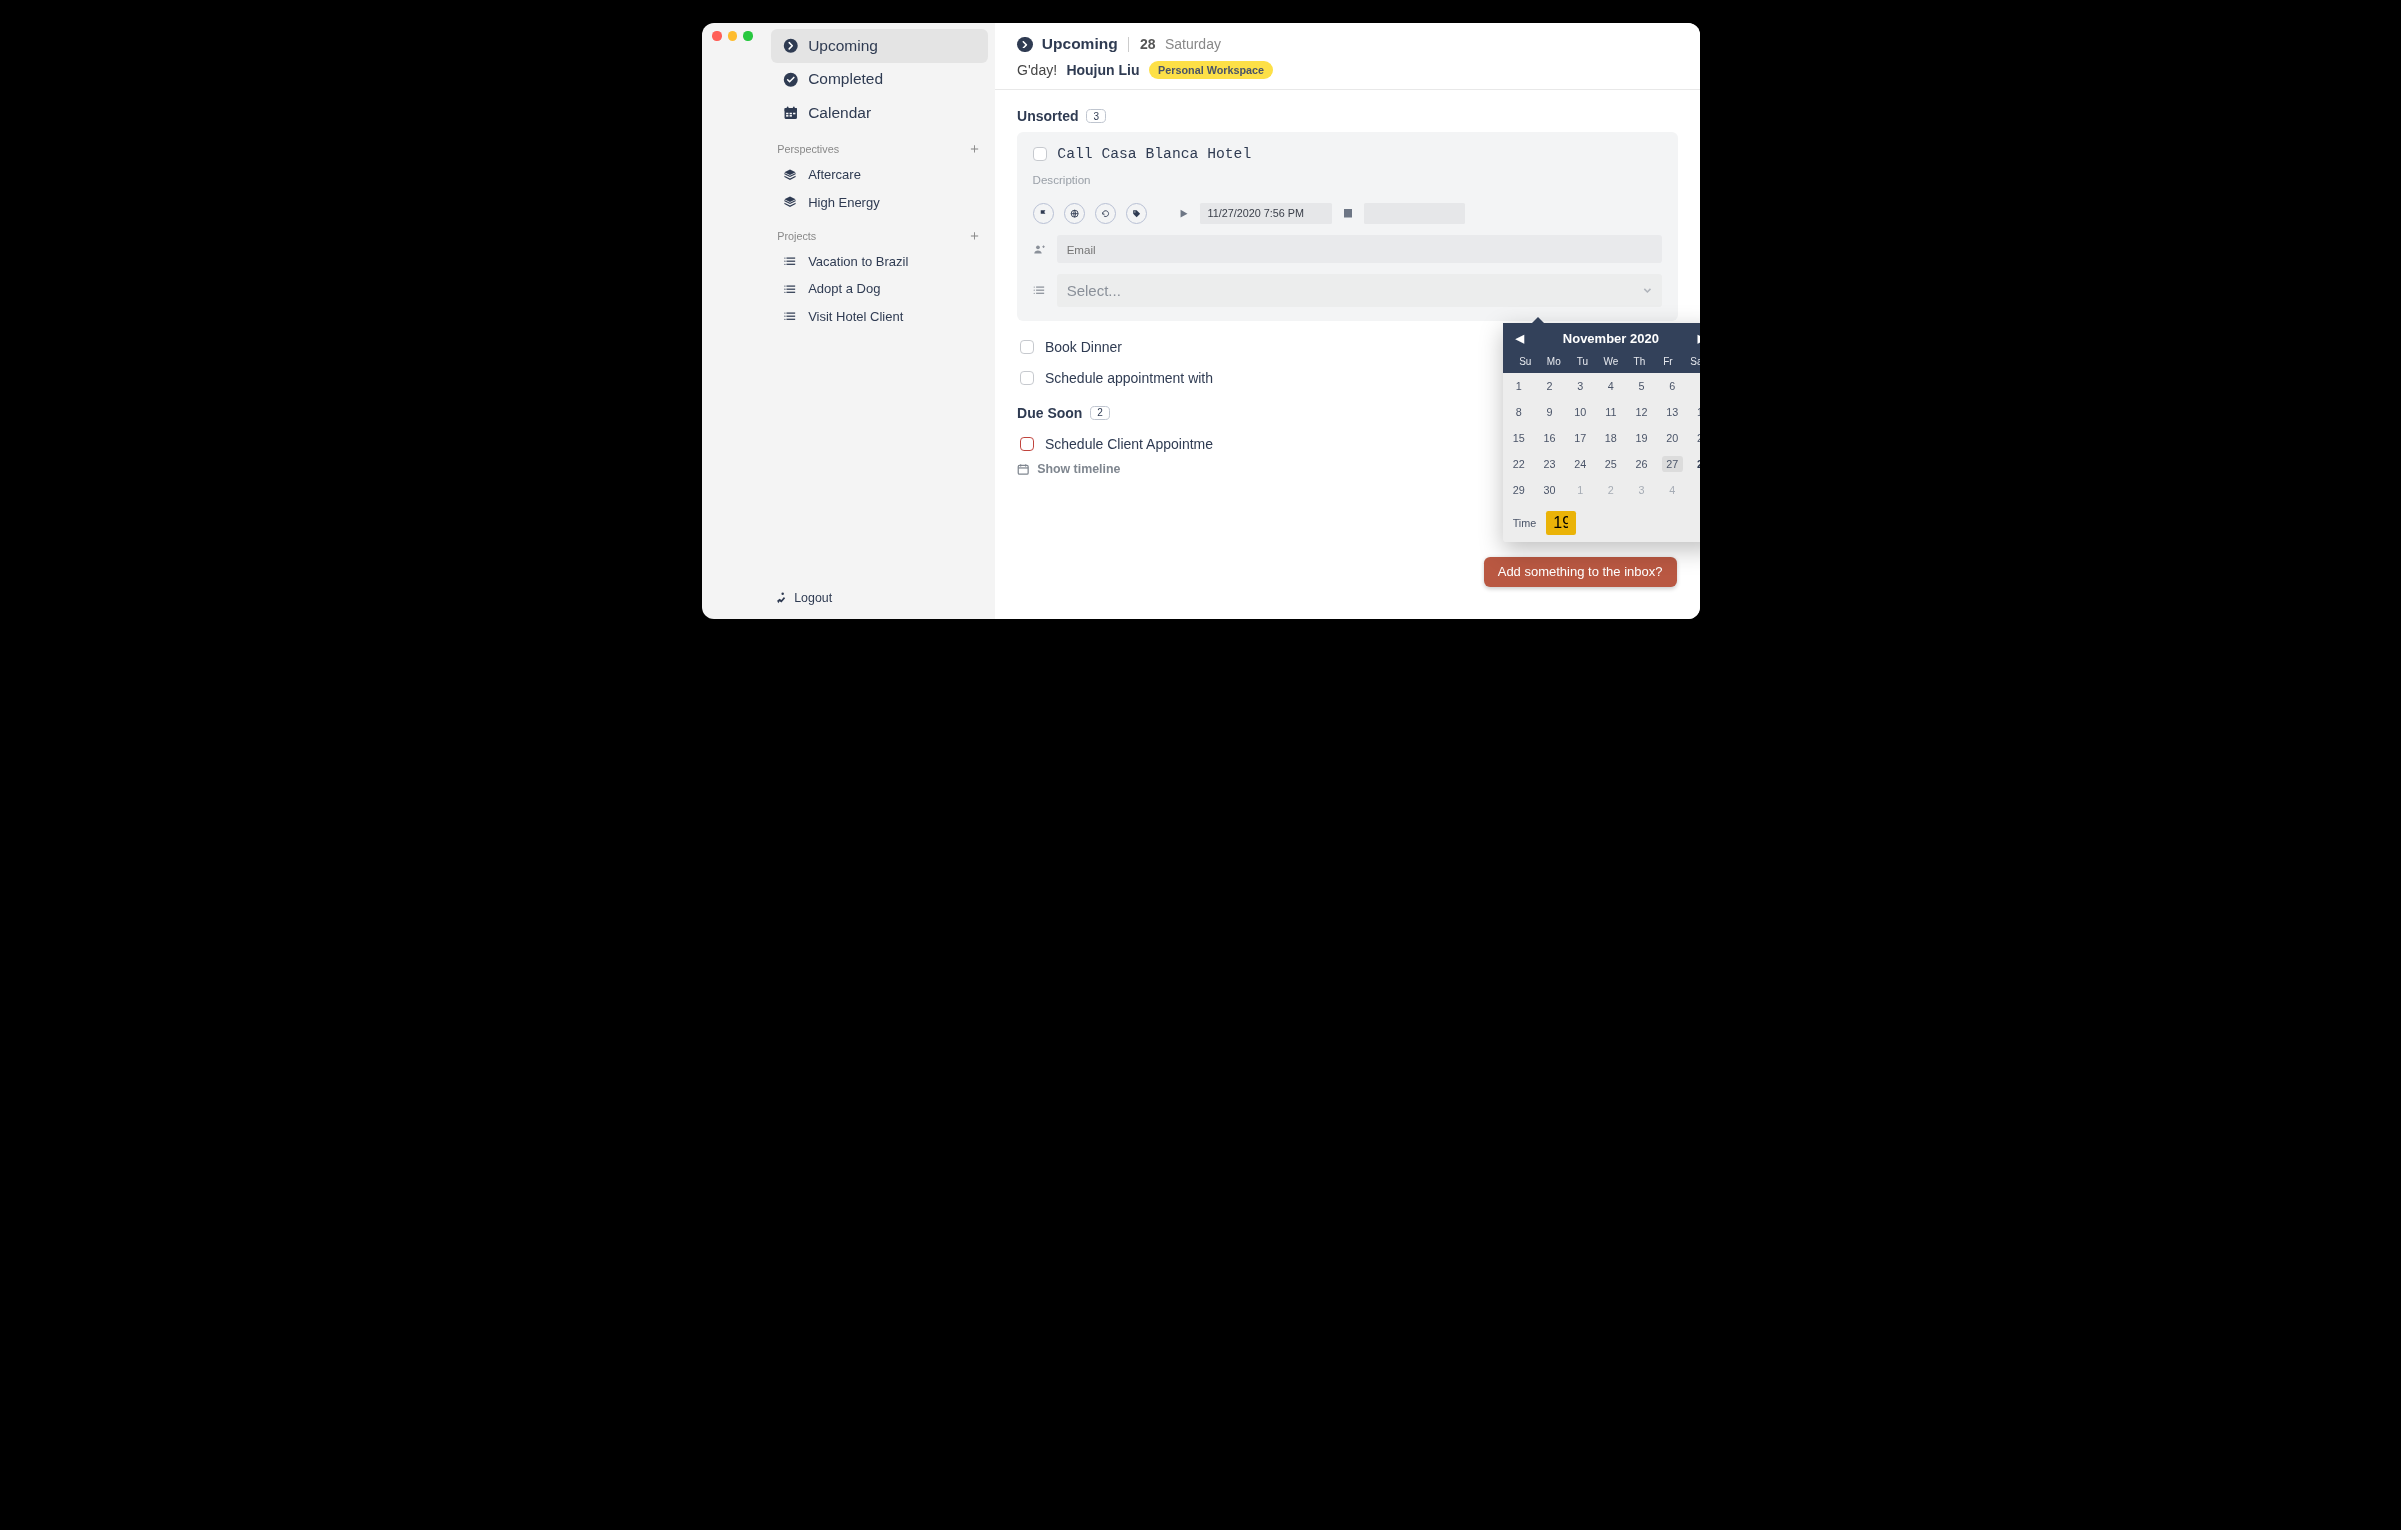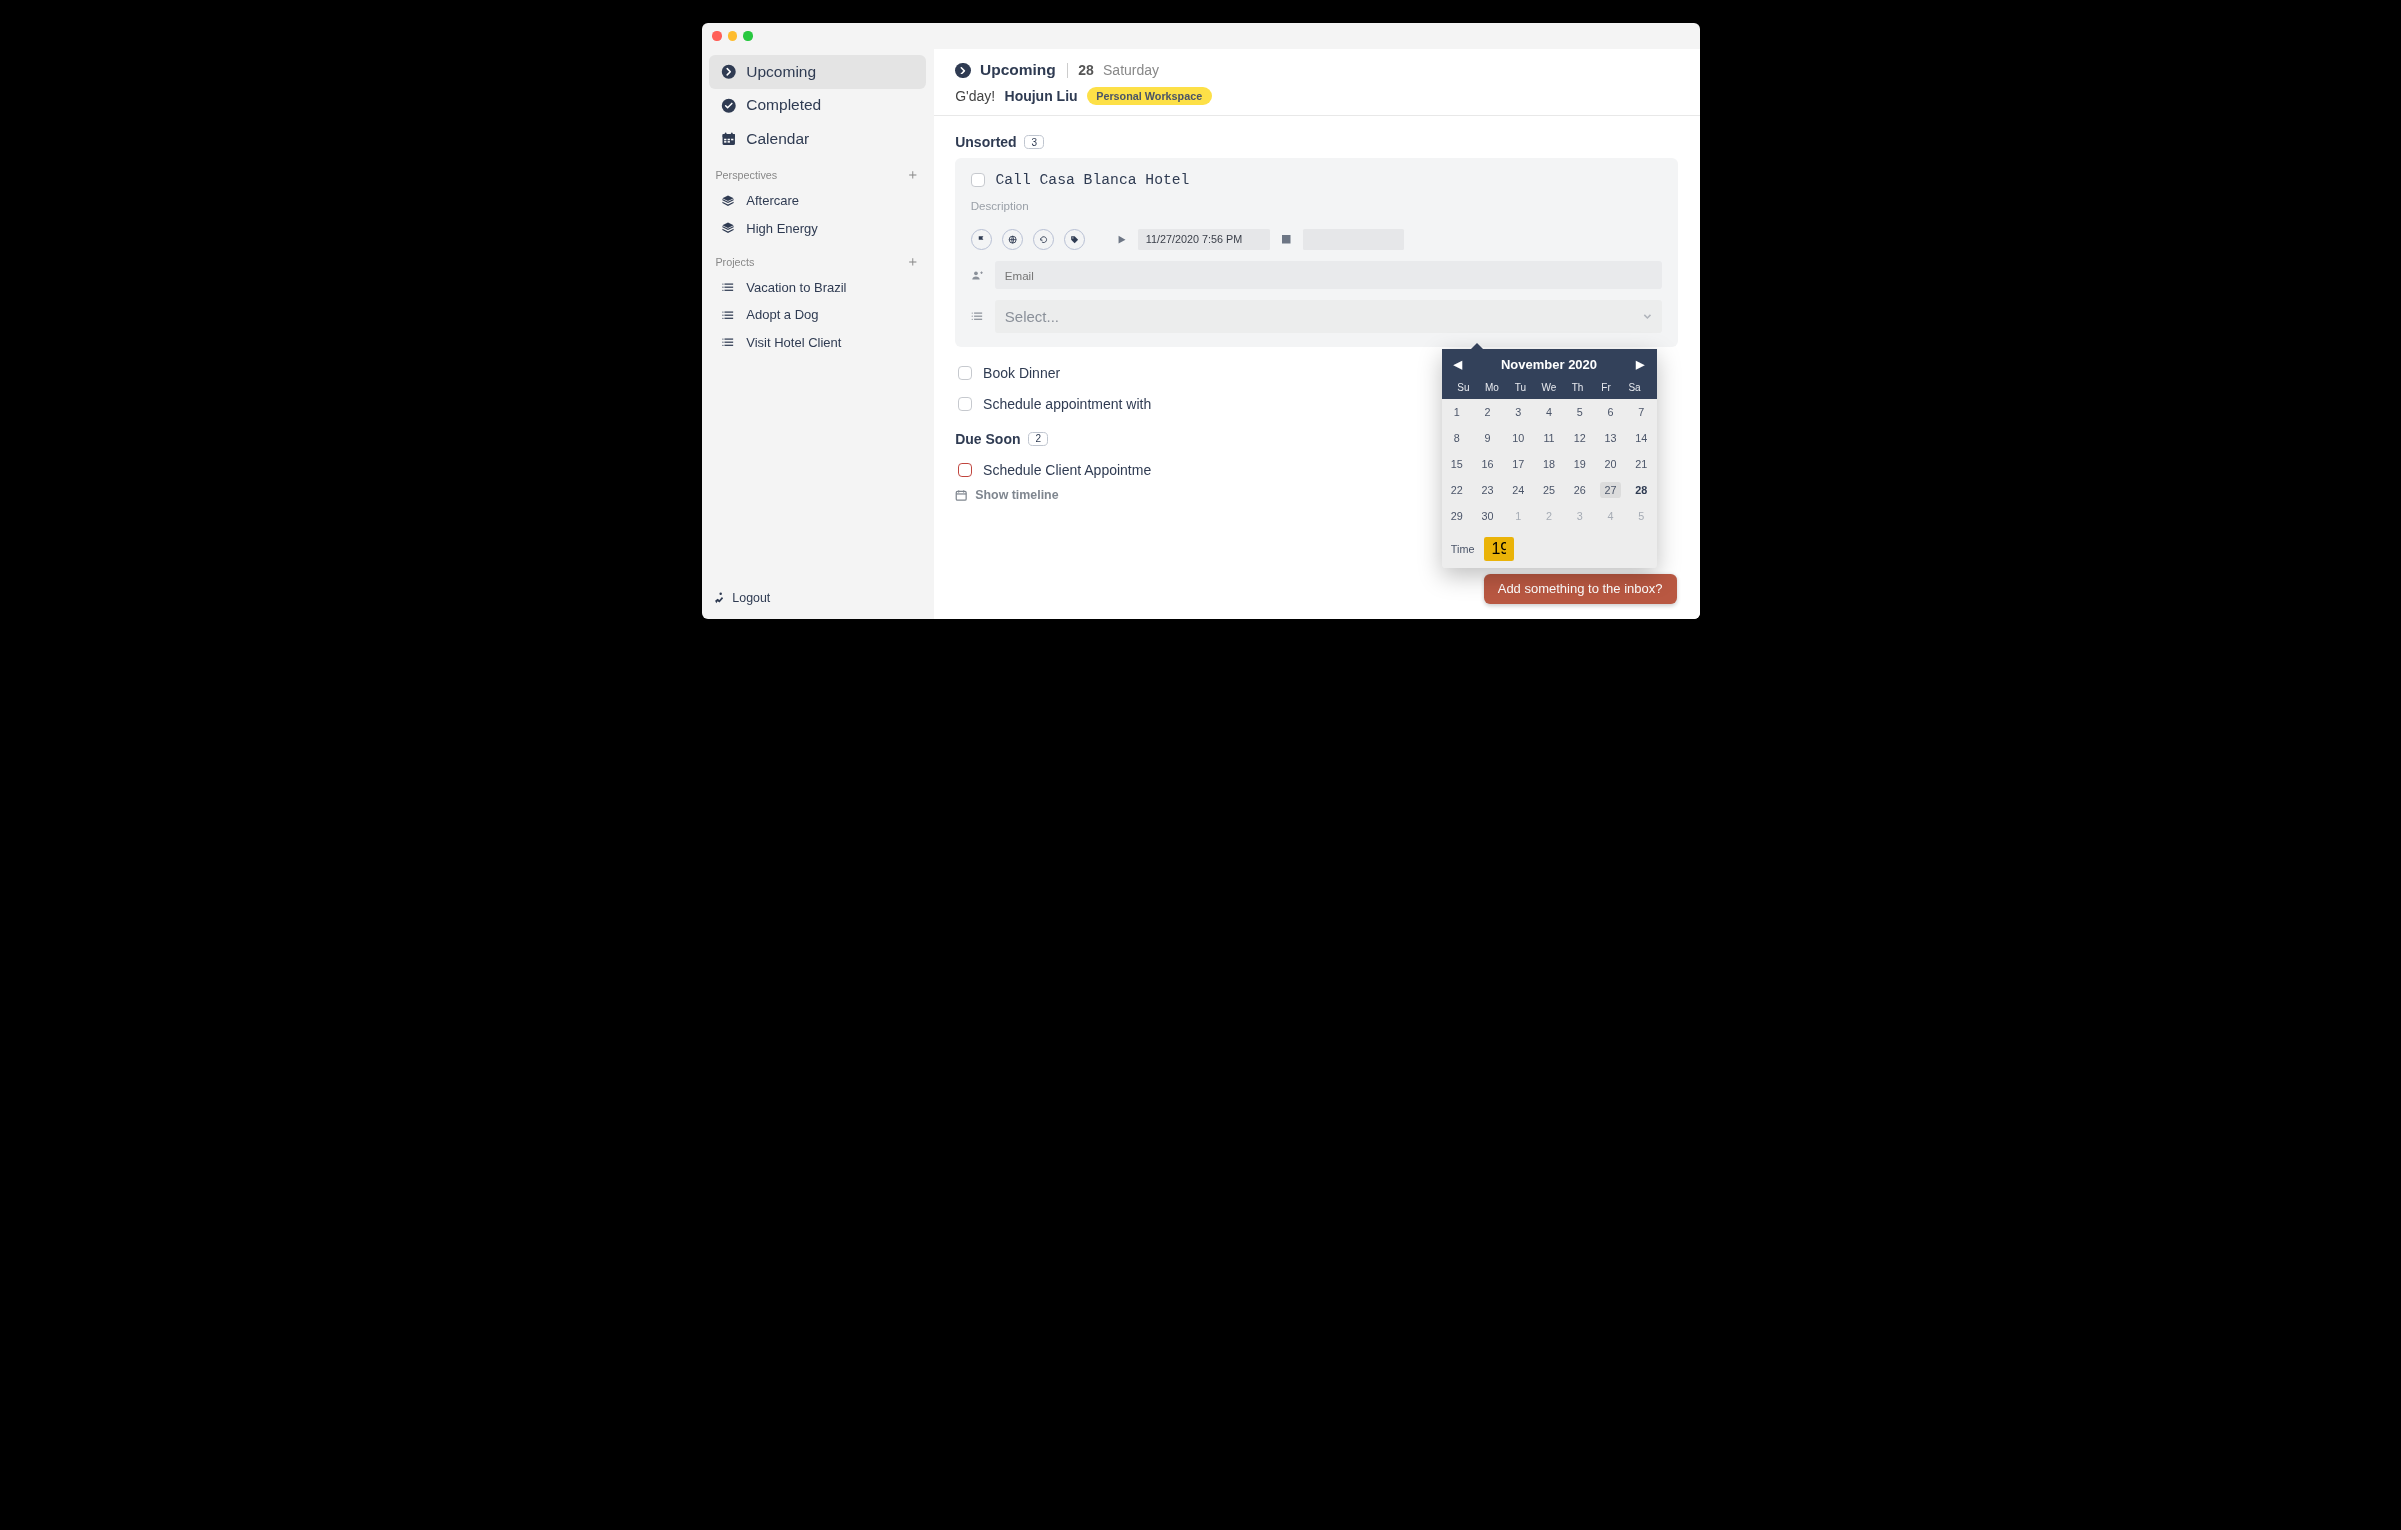--- a/index.html
+++ b/index.html
@@ -11,26 +11,26 @@
     align-items: flex-start;
     justify-content: center;
     padding: 23px 62px 93px 62px;
     font-size: 12.4px;
     color: #2f3b52;
   }
   .window {
     width: 998px;
     height: 596px;
     background: #f4f4f4;
-    border-radius: 6px;
+    border-radius: 12px;
     box-shadow: 0 15.5px 46px rgba(0,0,0,.5);
     overflow: hidden;
     position: relative;
     display: flex;
-    flex-direction: column;
+    flex-direction: row;
   }
   .titlebar {
     height: 26px;
     display: flex;
     align-items: center;
     padding: 0 10.8px;
     gap: 6.2px;
   }
   .traffic { width:9.3px; height:9.3px; border-radius:50%; }
   .traffic.red{background:#ff5f57;} .traffic.yellow{background:#febc2e;} .traffic.green{background:#28c840;}
@@ -126,21 +126,21 @@
     flex:1; background:#eceded; border:none; padding:7.7px 9.3px; font-size:15px; color:#8a9099;
     border-radius:3.1px; display:flex; align-items:center; justify-content:space-between;
   }
   .select-box .chev { color:#b0b4bb; }
   
   .task-row { display:flex; align-items:center; gap:10.8px; padding:7.7px 3.1px; }
   .task-row .label { font-size:14px; color:#2f3b52; }
   .show-timeline { display:flex; align-items:center; gap:7.7px; color:#7f868f; font-weight:600; font-size:12.4px; margin-top:2px; cursor:pointer; }
   
   .add-inbox {
-    position:absolute; right:23px; bottom:15px;
+    position:absolute; right:23px; bottom:32px;
     background:#b95842; color:#fff; font-size:13px;
     padding:7.7px 14px; border-radius:6.2px; cursor:pointer;
     box-shadow:0 1.5px 4.6px rgba(0,0,0,.2);
   }
   
   .datepicker {
     position:absolute; width:215px; background:#ededed; border-radius:3.1px;
     box-shadow:0 7.7px 23px rgba(0,0,0,.25);
     left:508px; top:300px;
     overflow:visible;

